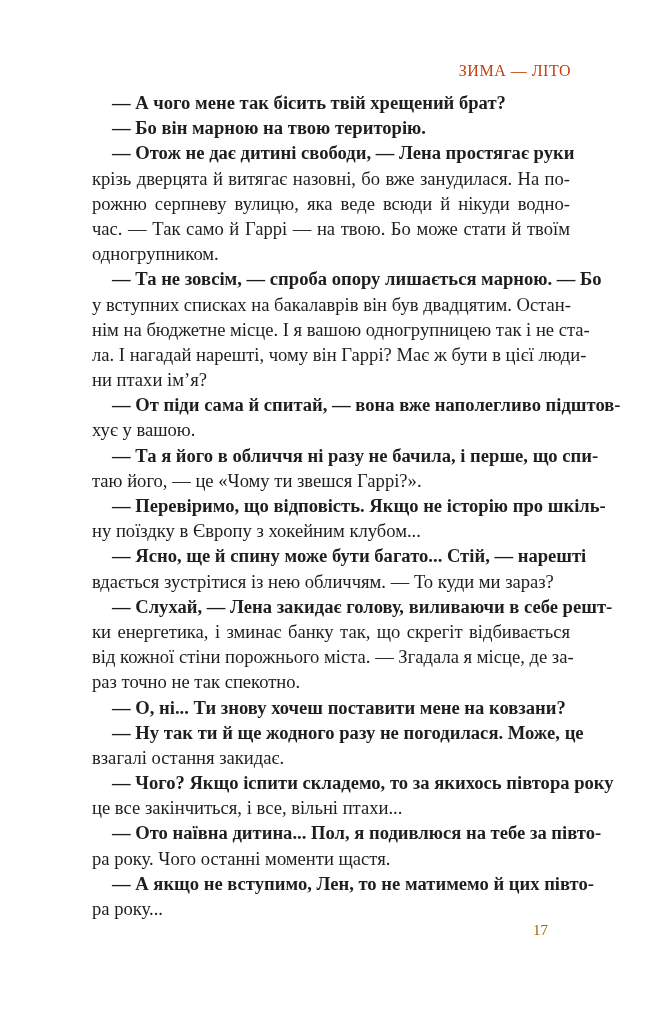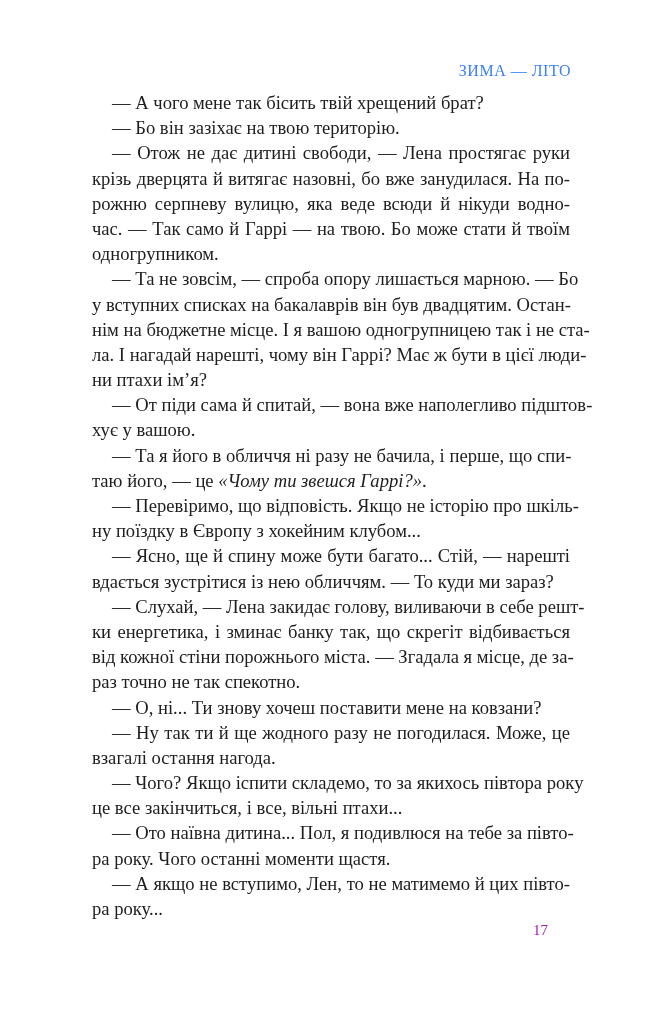--- a/index.html
+++ b/index.html
@@ -15,62 +15,63 @@
       font-family: "DejaVu Serif", "Liberation Serif", serif;
       color: #1e1e1e;
     }
     .running-head {
       position: absolute;
       top: 62px;
       right: 94px;
       font-family: "Liberation Serif", serif;
       font-size: 16px;
       letter-spacing: 0.5px;
-      color: #3b82f6;
+      color: #c2410c;
     }
     .text-block {
       position: absolute;
       top: 90px;
       left: 92px;
       width: 478px;
       font-family: "Liberation Serif", serif;
       font-size: 18.6px;
       line-height: 25.2px;
     }
     .line {
       display: block;
       white-space: nowrap;
       text-align: justify;
       text-align-last: justify;
       height: 25.2px;
     }
     .line.indent {
       padding-left: 20px;
+      font-weight: bold;
     }
     .line.last {
       text-align-last: left;
     }
-    .italic { font-style: italic; }
+    .italic { }
     .folio {
       position: absolute;
       top: 922px;
       left: 533px;
       font-family: "Liberation Serif", serif;
       font-size: 15px;
-      color: #a21caf;
+      color: #a16207;
     }
   </style>
 </head>
 <body>
 
 <div class="running-head">ЗИМА — ЛІТО</div>
 
 <div class="text-block">
   <span class="line indent last">— А чого мене так бісить твій хрещений брат?</span>
-  <span class="line indent last">— Бо він зазіхає на твою територію.</span>
+  <span class="line indent last">— Бо він марною на твою територію.</span>
   <span class="line indent">— Отож не дає дитині свободи, — Лена простягає руки</span>
   <span class="line">крізь дверцята й витягає назовні, бо вже занудилася. На по-</span>
   <span class="line">рожню серпневу вулицю, яка веде всюди й нікуди водно-</span>
   <span class="line">час. — Так само й Гаррі — на твою. Бо може стати й твоїм</span>
   <span class="line last">одногрупником.</span>
   <span class="line indent">— Та не зовсім, — спроба опору лишається марною. — Бо</span>
   <span class="line">у вступних списках на бакалаврів він був двадцятим. Остан-</span>
   <span class="line">нім на бюджетне місце. І я вашою одногрупницею так і не ста-</span>
   <span class="line">ла. І нагадай нарешті, чому він Гаррі? Має ж бути в цієї люди-</span>
   <span class="line last">ни птахи ім’я?</span>
@@ -81,21 +82,21 @@
   <span class="line indent">— Перевіримо, що відповість. Якщо не історію про шкіль-</span>
   <span class="line last">ну поїздку в Європу з хокейним клубом...</span>
   <span class="line indent">— Ясно, ще й спину може бути багато... Стій, — нарешті</span>
   <span class="line last">вдається зустрітися із нею обличчям. — То куди ми зараз?</span>
   <span class="line indent">— Слухай, — Лена закидає голову, виливаючи в себе решт-</span>
   <span class="line">ки енергетика, і  зминає банку так, що скрегіт відбивається</span>
   <span class="line">від кожної стіни порожнього міста. — Згадала я місце, де за-</span>
   <span class="line last">раз точно не так спекотно.</span>
   <span class="line indent last">— О, ні... Ти знову хочеш поставити мене на ковзани?</span>
   <span class="line indent">— Ну так ти й ще жодного разу не погодилася. Може, це</span>
-  <span class="line last">взагалі остання нагода.</span>
+  <span class="line last">взагалі остання закидає.</span>
   <span class="line indent">— Чого? Якщо іспити складемо, то за якихось півтора року</span>
   <span class="line last">це все закінчиться, і все, вільні птахи...</span>
   <span class="line indent">— Ото наївна дитина... Пол, я подивлюся на тебе за півто-</span>
   <span class="line last">ра року. Чого останні моменти щастя.</span>
   <span class="line indent">— А якщо не вступимо, Лен, то не матимемо й цих півто-</span>
   <span class="line last">ра року...</span>
 </div>
 
 <div class="folio">17</div>
 

